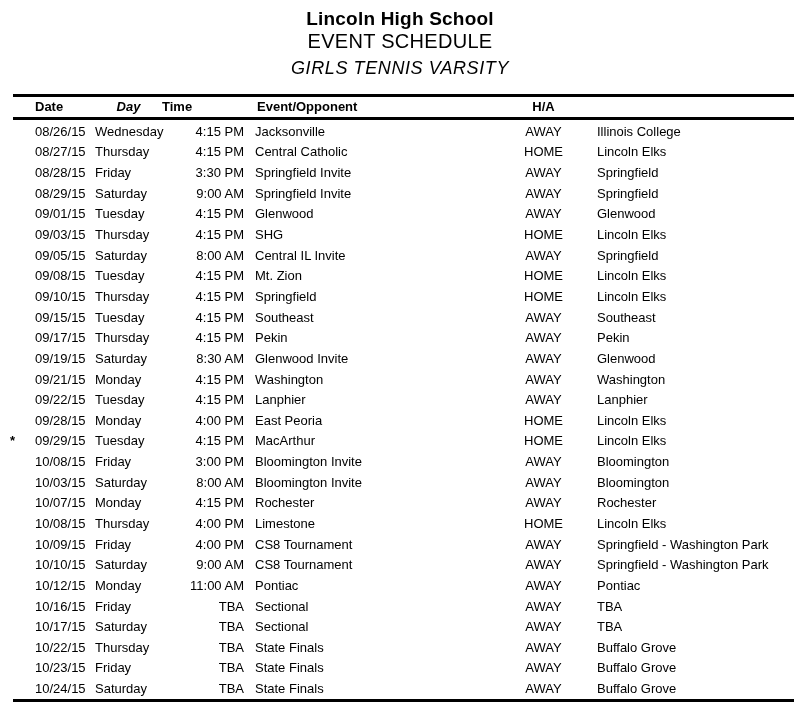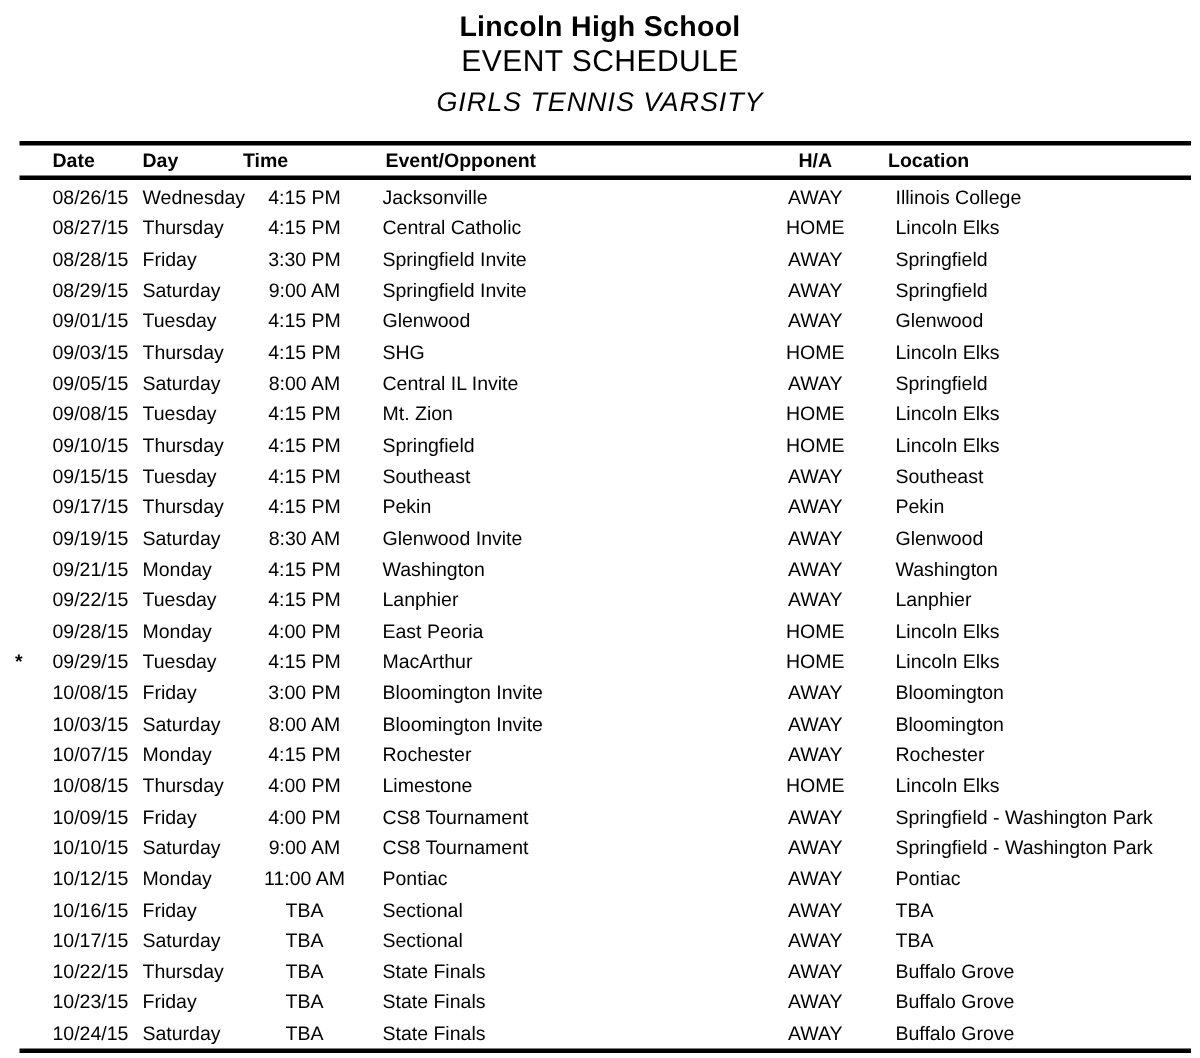--- a/index.html
+++ b/index.html
@@ -62,41 +62,41 @@
     top: 99px;
     left: 0;
     width: 800px;
     font-size: 13px;
     font-weight: 700;
   }
   .header-row > div, .row > div {
     white-space: nowrap;
     overflow: visible;
   }
-  .h-day { text-align: left; }
+  .h-day { text-align: center; font-style: italic; }
   .h-event { padding-left: 13px; }
   .h-ha { text-align: center; }
   .h-location { padding-left: 20px; }
   .rows {
     position: absolute;
     top: 121px;
     left: 0;
     width: 800px;
     height: 578px;
     display: flex;
     flex-direction: column;
   }
   .row {
     flex: 1;
     align-items: center;
     font-size: 13px;
     font-weight: 400;
   }
   .c-marker { padding-left: 10px; font-weight: 700; }
-  .c-time { text-align: center; }
+  .c-time { text-align: right; }
   .c-event { padding-left: 11px; }
   .c-ha { text-align: center; }
   .c-location { padding-left: 25px; }
 </style>
 </head>
 <body>
 
 <div class="page">
 
   <div class="titles">
@@ -107,21 +107,20 @@
 
   <div class="rule rule-top"></div>
 
   <div class="grid header-row">
     <div class="h-marker"></div>
     <div class="h-date">Date</div>
     <div class="h-day">Day</div>
     <div class="h-time">Time</div>
     <div class="h-event">Event/Opponent</div>
     <div class="h-ha">H/A</div>
-    <div class="h-location">Location</div>
   </div>
 
   <div class="rule rule-mid"></div>
 
   <div class="rows">
       <div class="grid row">
     <div class="c-marker"></div>
     <div class="c-date">08/26/15</div>
     <div class="c-day">Wednesday</div>
     <div class="c-time">4:15 PM</div>

